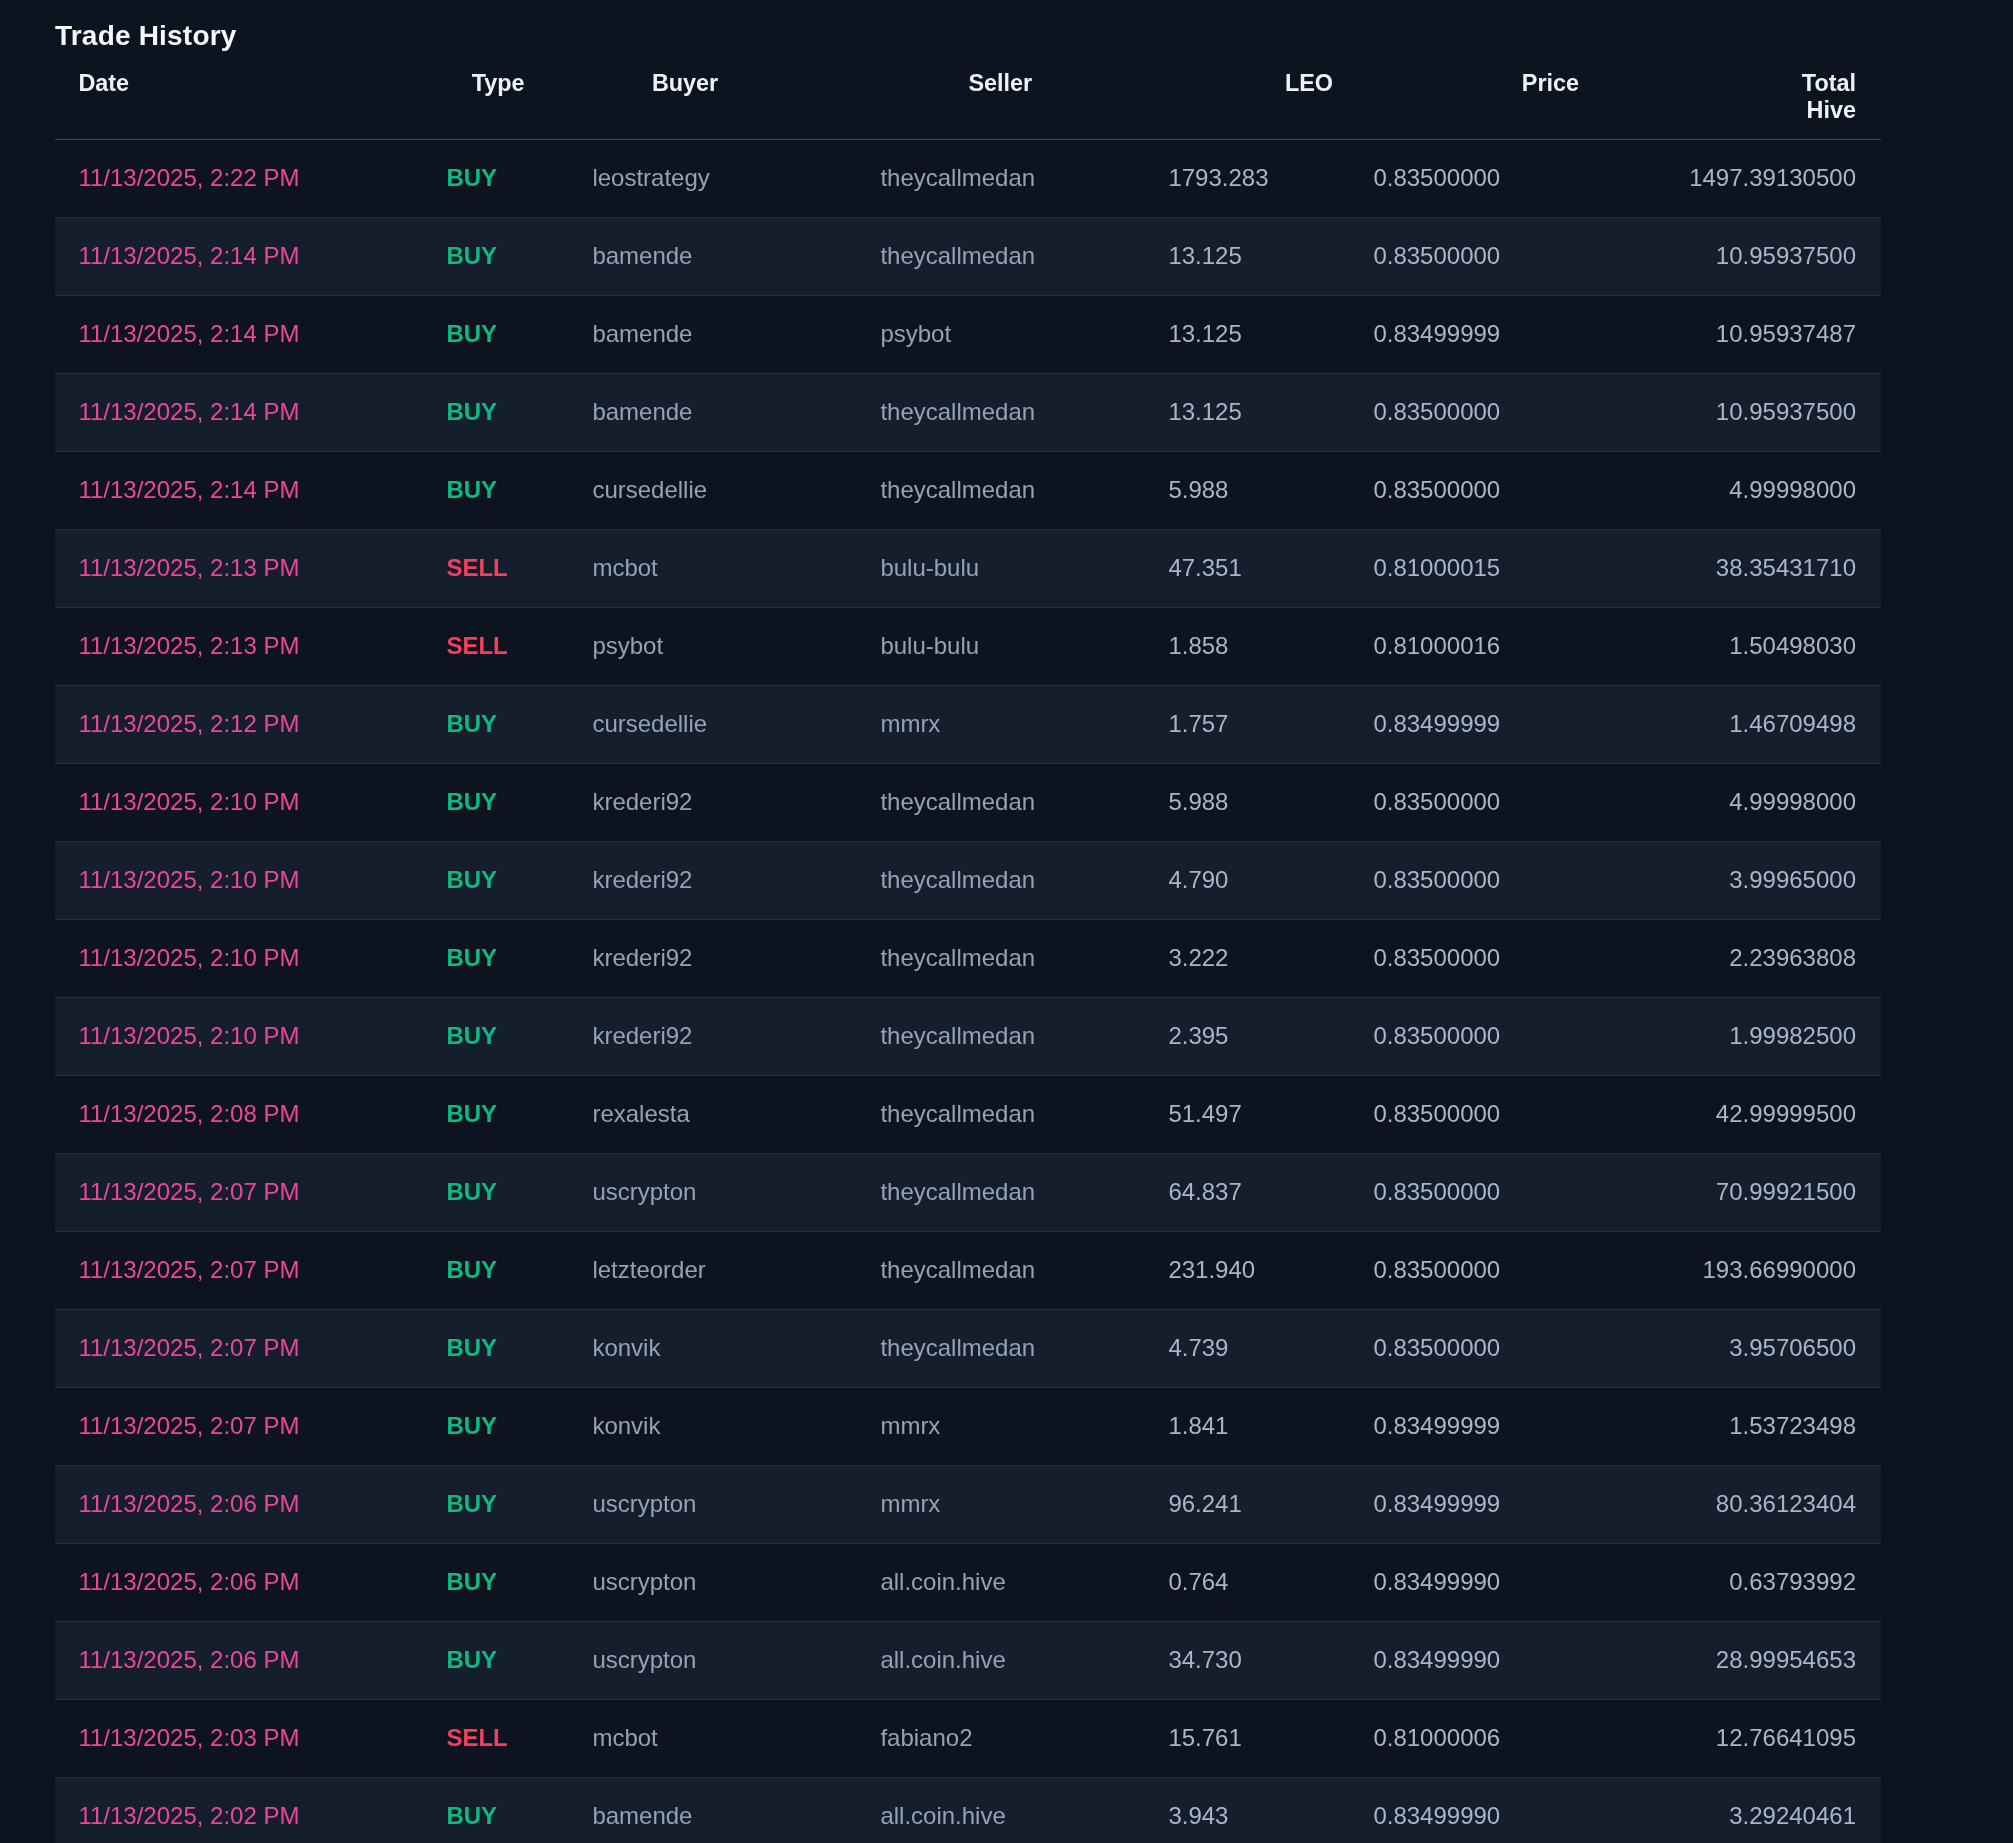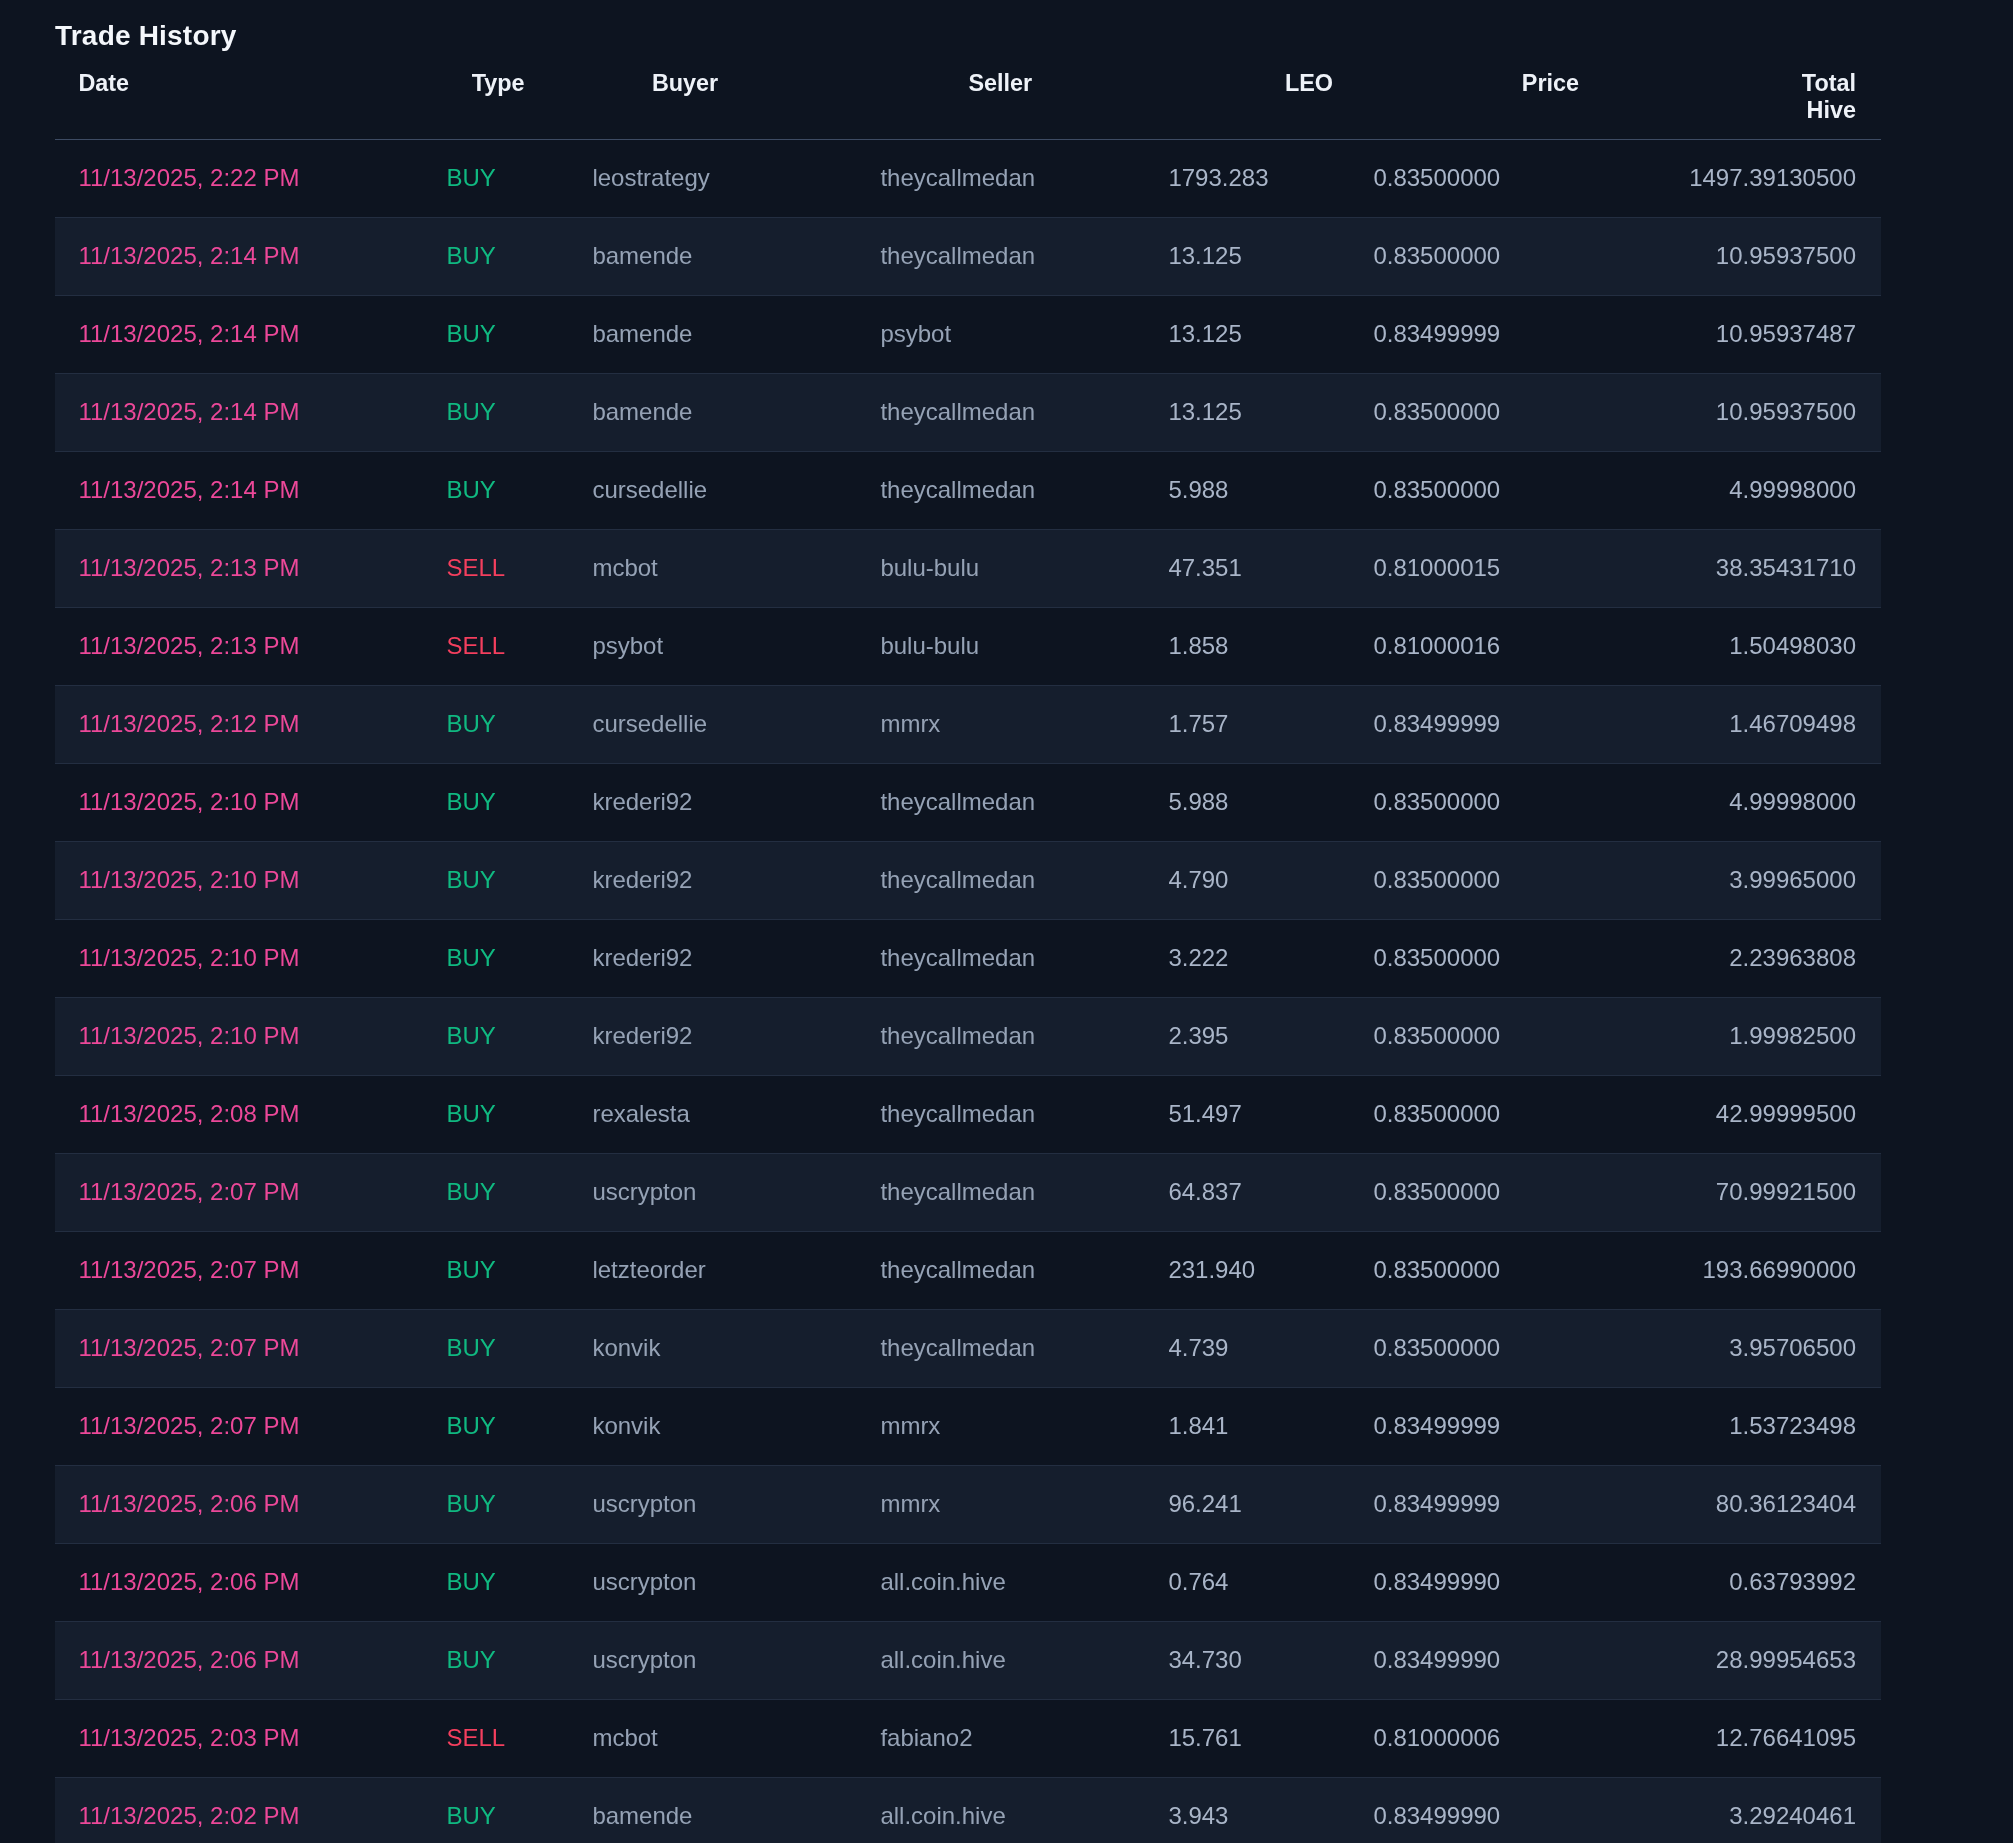--- a/index.html
+++ b/index.html
@@ -46,21 +46,21 @@
   .row:nth-child(even) { background: #151e2d; }
   .td { font-size: 24px; }
   .c-date  { width: 368px; }
   .c-type  { width: 146px; }
   .c-buyer { width: 288px; }
   .c-seller{ width: 288px; }
   .c-leo   { width: 205px; }
   .c-price { width: 250px; }
   .c-total { flex: 1; text-align: right; }
   .td.c-date   { color: #ec4899; }
-  .td.c-type   { font-weight: 400; }
+  .td.c-type   { font-weight: 700; }
   .td.c-buyer,
   .td.c-seller { color: #95a2b5; }
   .td.c-leo,
   .td.c-price,
   .td.c-total  { color: #a9b5c8; }
 </style>
 </head>
 <body>
 
 <main class="panel">

